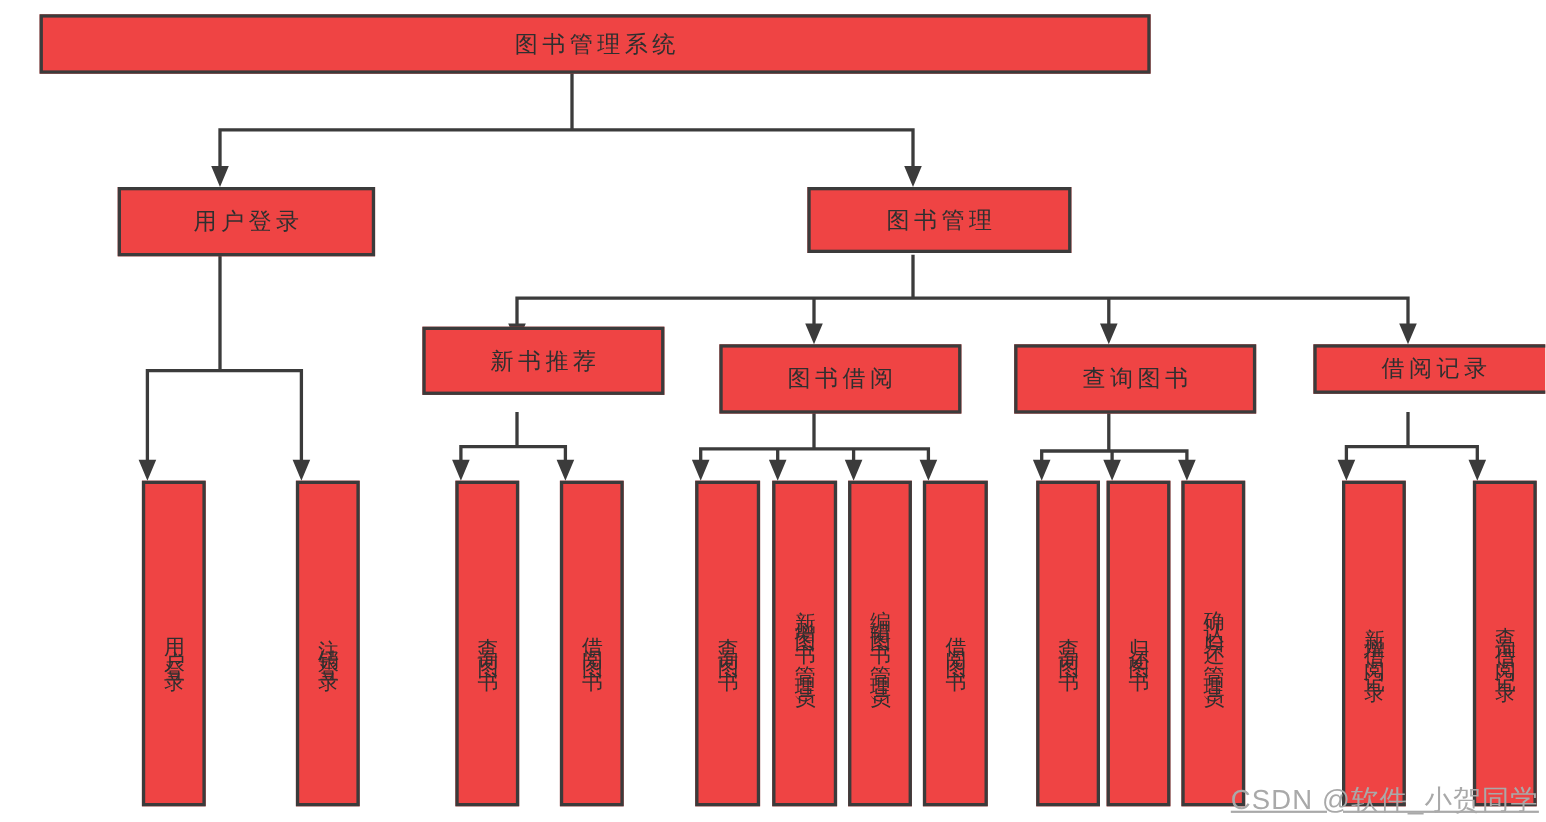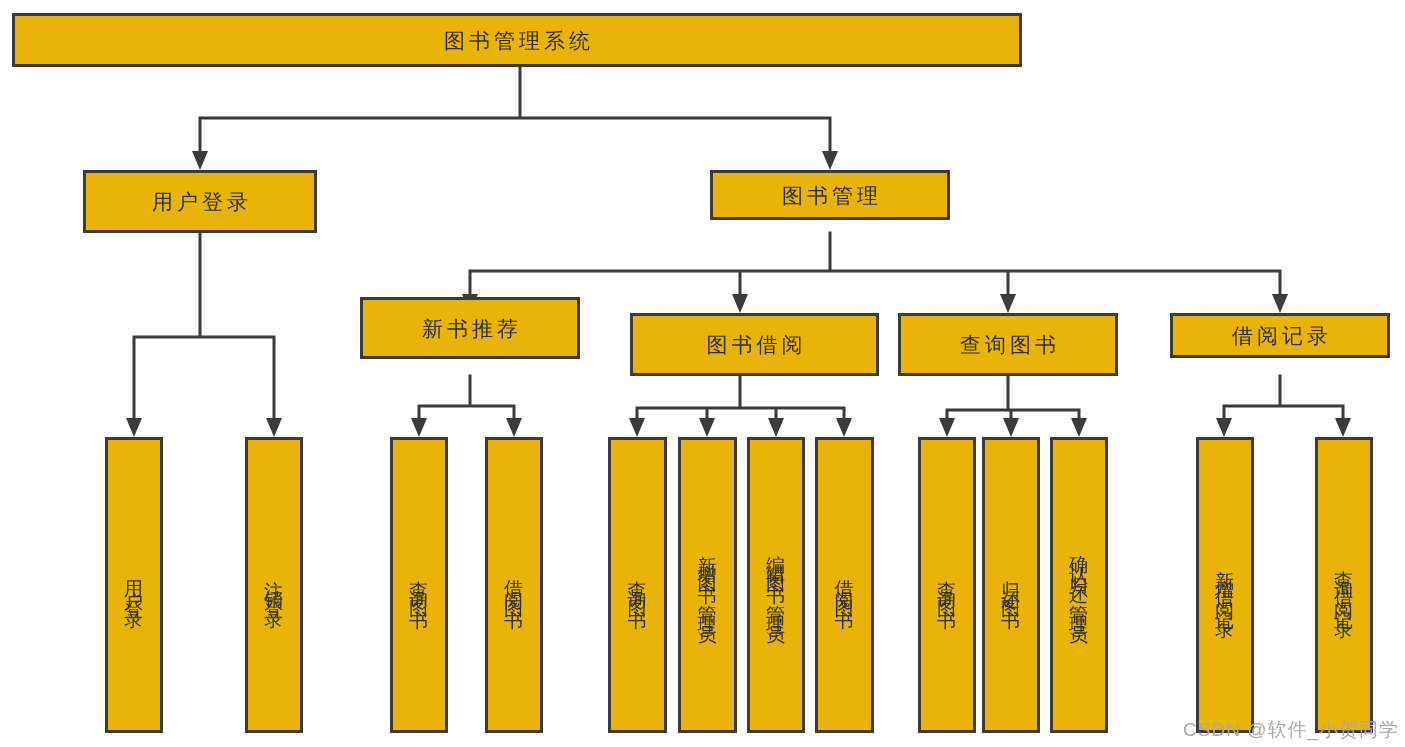--- a/index.html
+++ b/index.html
@@ -8,25 +8,26 @@
     width:1405px;height:747px;
     background:#ffffff;
     font-family:"Liberation Sans", sans-serif;
     overflow:hidden;
   }
   #connectors{position:absolute;left:0;top:0;z-index:0;}
   .node{
     position:absolute;
     box-sizing:border-box;
     border:3px solid #3b3b3b;
-    background:#eab308;
+    background:#ef4444;
     display:flex;
     align-items:center;
     justify-content:center;
     z-index:1;
+    margin-left:24px;
   }
   .hbox .lbl{
     font-size:21px;
     letter-spacing:4px;
     text-indent:4px;
     color:#2f2f2f;
     line-height:1;
     white-space:nowrap;
   }
   .vbox .lbl{
@@ -36,24 +37,25 @@
     letter-spacing:10px;
     color:#2f2f2f;
     line-height:1;
     white-space:nowrap;
   }
   .watermark{
     position:absolute;
     right:6px;
     bottom:4px;
     z-index:2;
-    font-size:19px;
+    font-size:25px;
     letter-spacing:1px;
     color:#a9a9a9;
     white-space:nowrap;
+    text-decoration:underline;
   }
 </style>
 </head>
 <body>
 
 <div id="stage">
 
   <svg id="connectors" width="1405" height="747" viewBox="0 0 1405 747">
     <path fill="none" stroke="#3b3b3b" stroke-width="3" stroke-linecap="square" d="M520 67 V118 M200 118 H830 M200 118 V152 M830 118 V152
              M200 233 V337 M134 337 H274 M134 337 V419 M274 337 V419
@@ -74,28 +76,28 @@
              M1216 418 L1232 418 L1224 437 Z M1335 418 L1351 418 L1343 437 Z"></path>
   </svg>
 
   <div class="node hbox" style="left:12px;top:13px;width:1010px;height:54px;">
     <span class="lbl">图书管理系统</span>
   </div>
 
   <div class="node hbox" style="left:83px;top:170px;width:234px;height:63px;">
     <span class="lbl">用户登录</span>
   </div>
-  <div class="node hbox" style="left:710px;top:170px;width:240px;height:50px;text-align:center;">
+  <div class="node hbox" style="left:710px;top:170px;width:240px;height:60px;text-align:center;">
     <span class="lbl">图书管理</span>
   </div>
 
   <div class="node hbox" style="left:360px;top:297px;width:220px;height:62px;">
     <span class="lbl">新书推荐</span>
   </div>
-  <div class="node hbox" style="left:630px;top:313px;width:249px;height:63px;align-items:center;">
+  <div class="node hbox" style="left:630px;top:313px;width:220px;height:63px;align-items:center;">
     <span class="lbl">图书借阅</span>
   </div>
   <div class="node hbox" style="left:898px;top:313px;width:220px;height:63px;">
     <span class="lbl">查询图书</span>
   </div>
   <div class="node hbox" style="left:1170px;top:313px;width:220px;height:45px;">
     <span class="lbl">借阅记录</span>
   </div>
 
   <div class="node vbox" style="left:105px;top:437px;width:58px;height:296px;">

